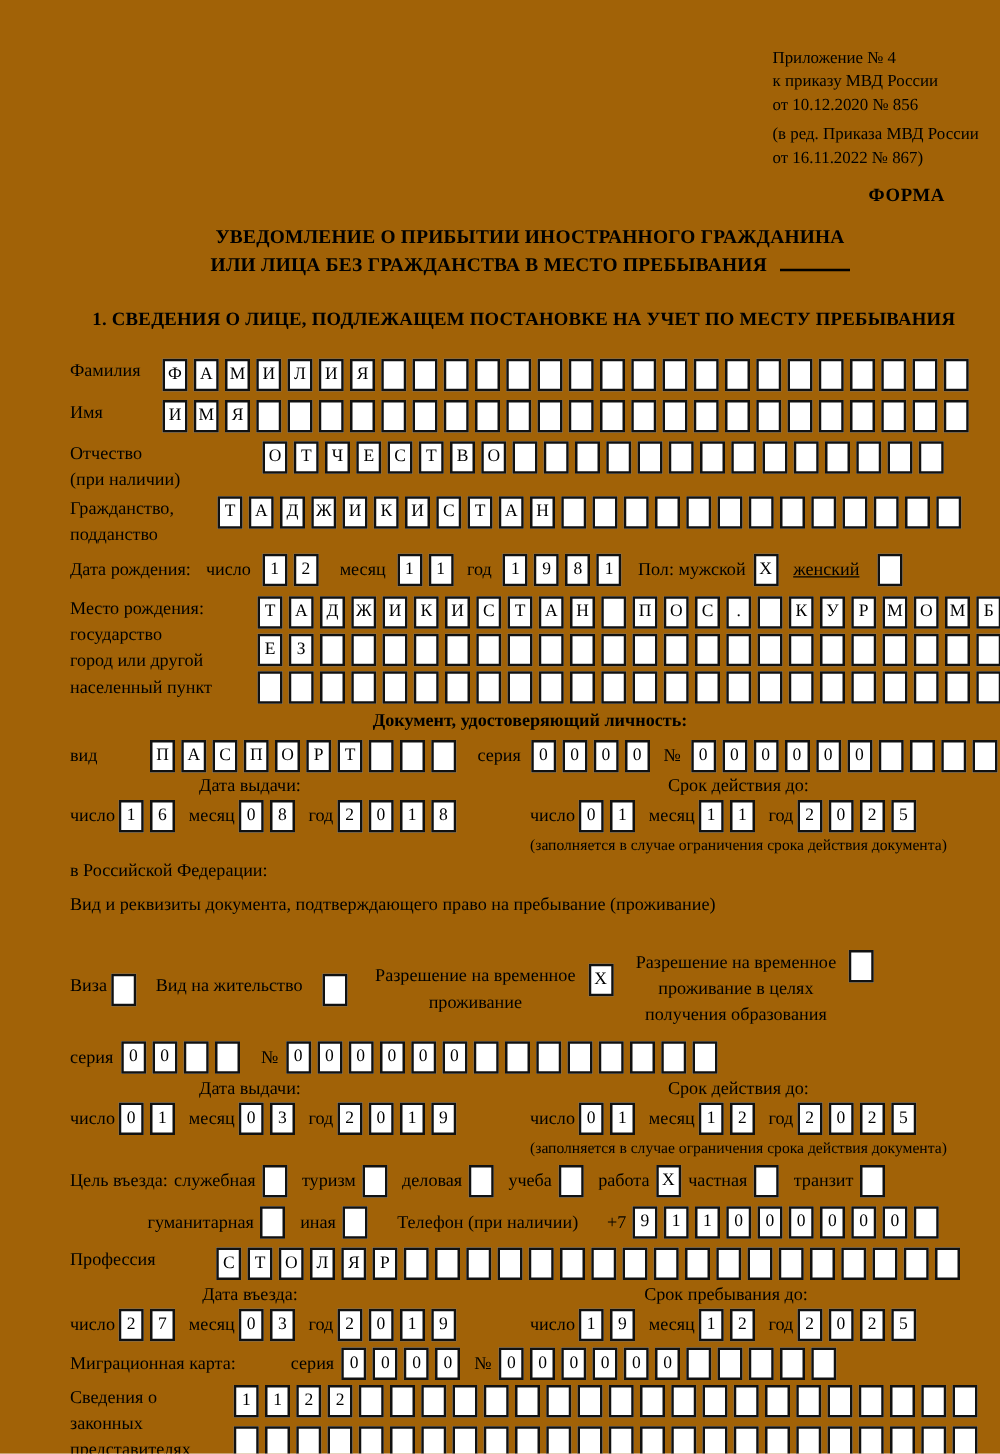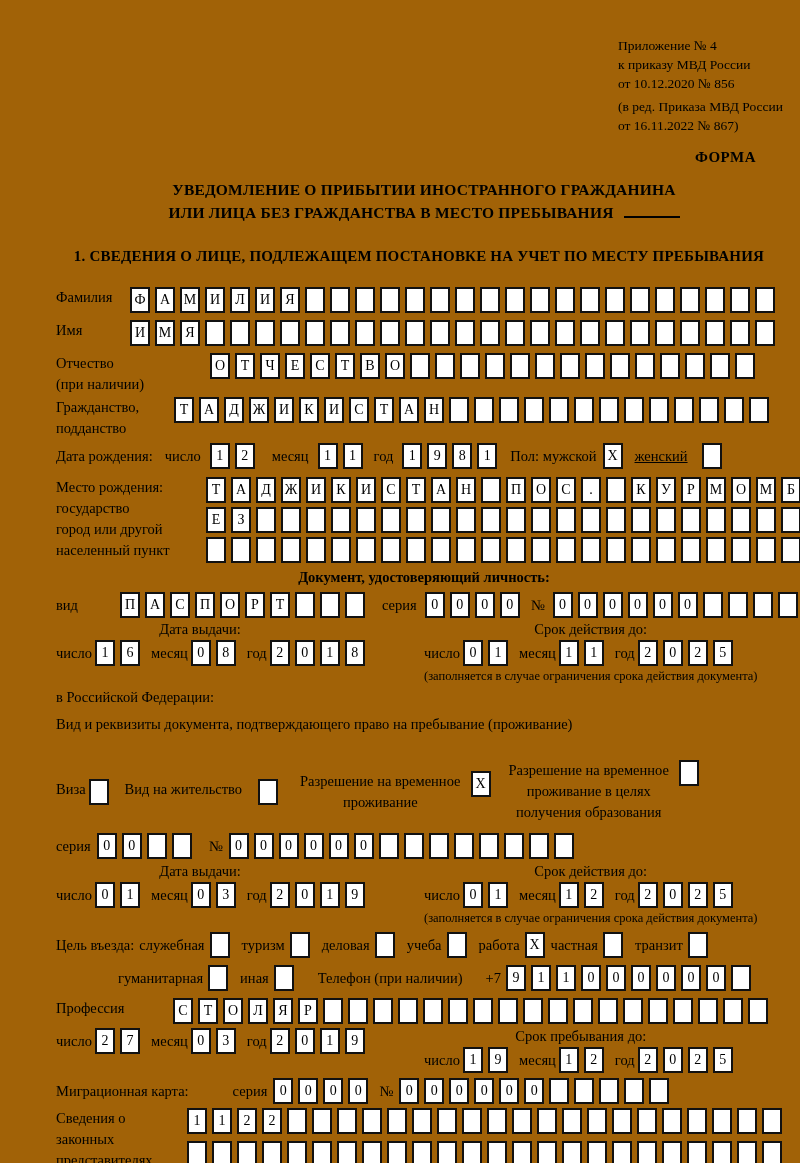--- a/index.html
+++ b/index.html
@@ -557,20 +557,21 @@
         <span class="cell"></span>
         <span class="cell"></span>
         <span class="cell"></span>
         <span class="cell"></span>
         <span class="cell"></span>
       </div>
   </div>
 
   <div class="daterow">
     <div class="datecol" style="width:368px;">
+      <div class="dhead" style="margin-right:80px;">Дата въезда:</div>
       <div class="dgrp">
         <span class="dateword" style="margin-left:0;">число</span>
         <span class="cells">
             <span class="cell">2</span>
             <span class="cell">7</span>
           </span>
         <span class="dateword">месяц</span>
         <span class="cells">
             <span class="cell">0</span>
             <span class="cell">3</span>

